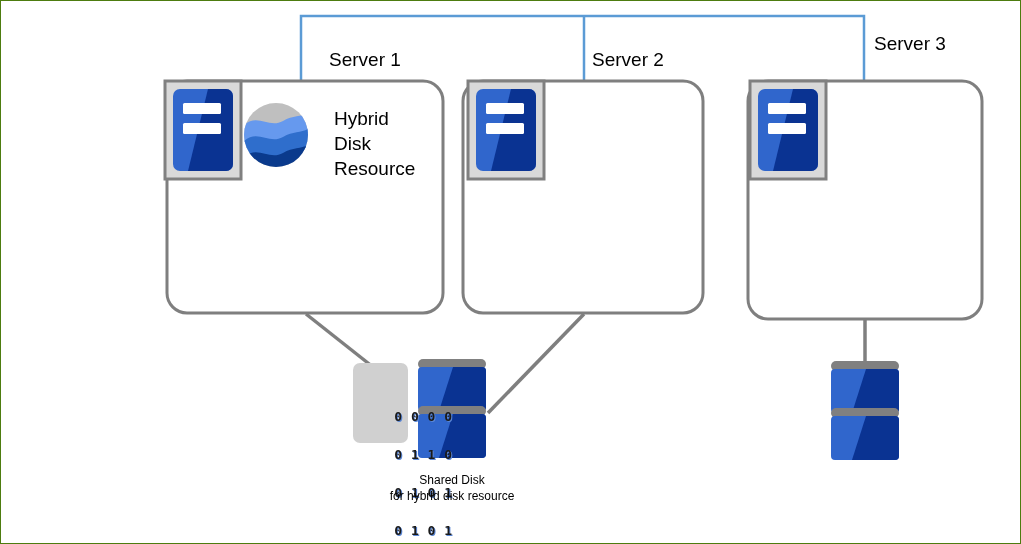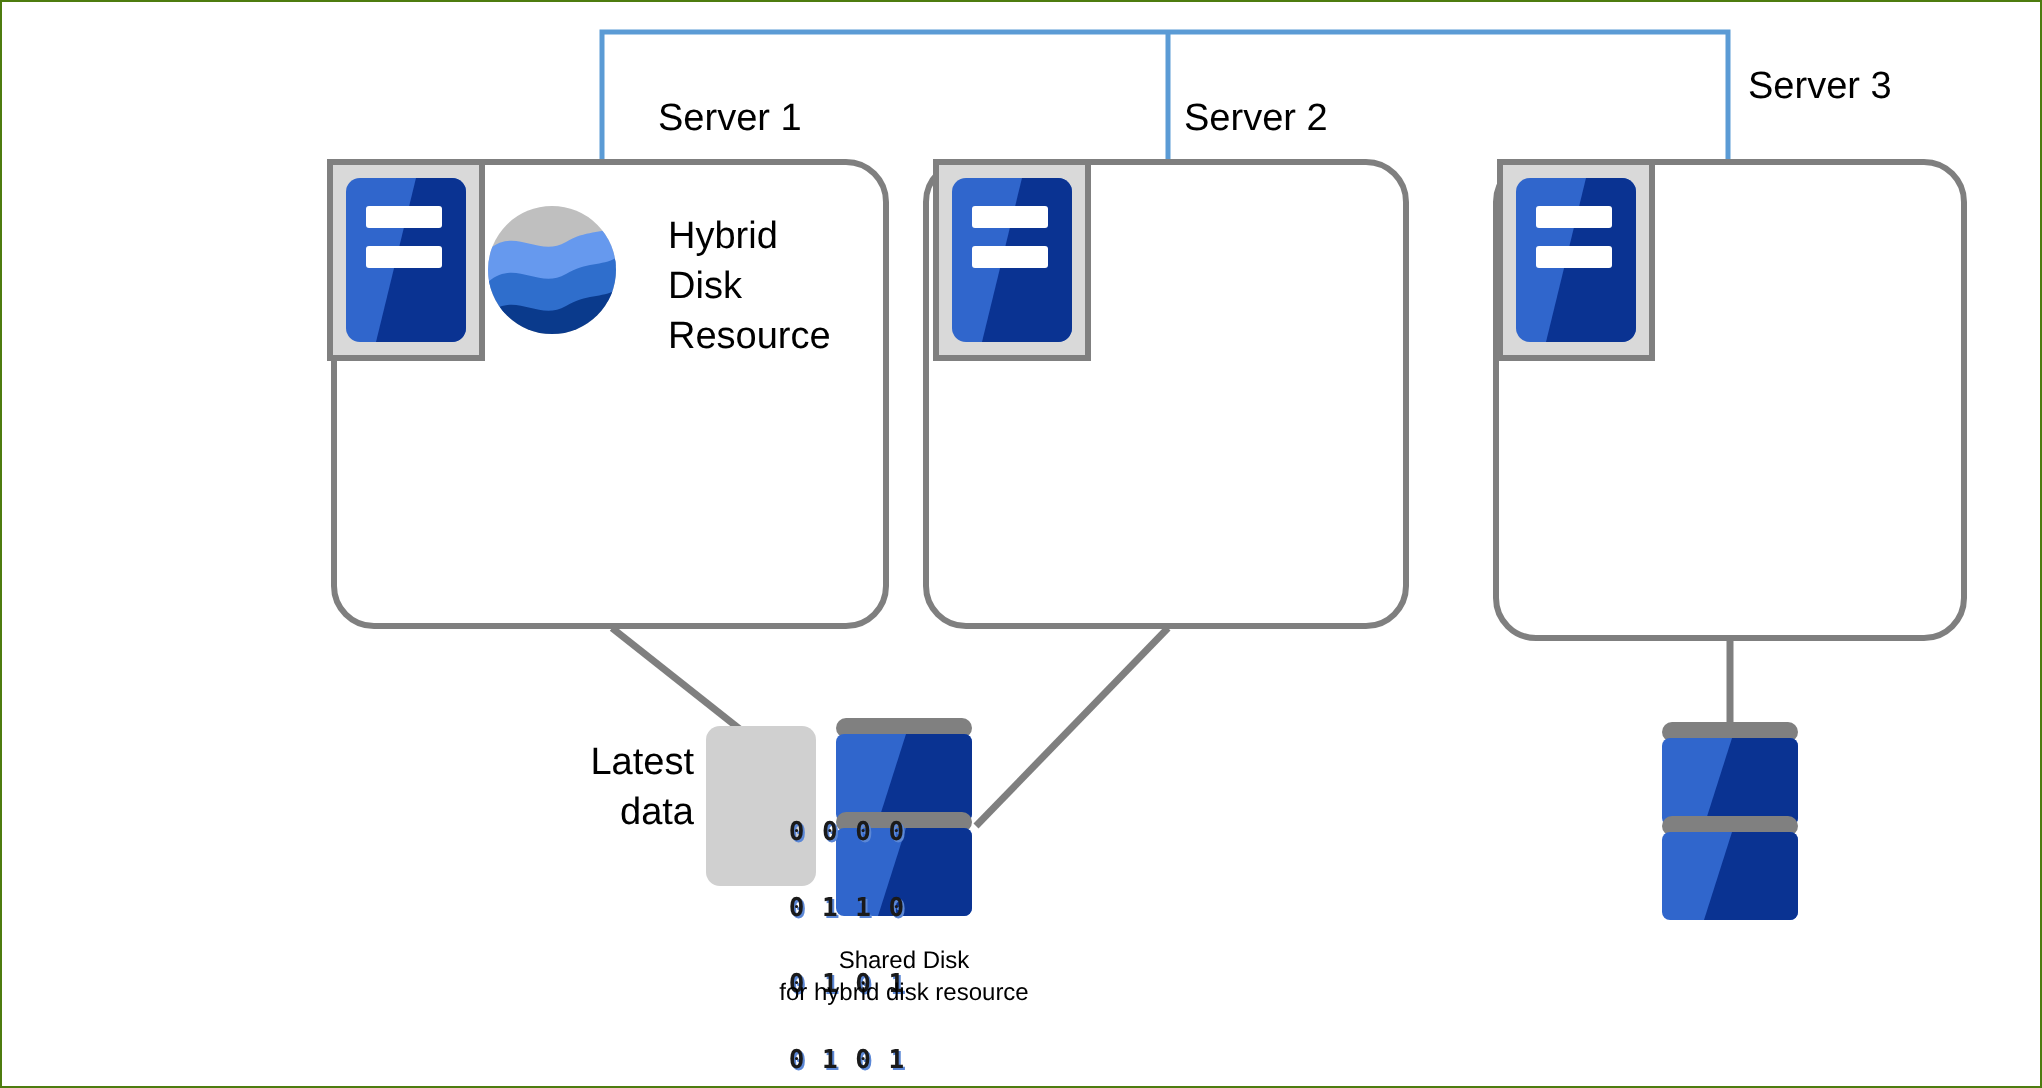--- a/index.html
+++ b/index.html
@@ -183,22 +183,20 @@
   <div class="txt server-label" style="left:328px; top:46px;">Server 1</div>
 
   <div class="txt server-label" style="left:591px; top:46px;">Server 2</div>
 
   <div class="txt server-label" style="left:873px; top:30px;text-align:right;">Server 3</div>
 
   <div class="txt res-label" style="left:333px; top:105px;">Hybrid
 Disk
 Resource</div>
 
-  <div class="txt latest" style="left:250px; top:368px; width:96px;">Latest
-data</div>
 
   <div class="binary" style="left:360px; top:388px;">
     <span>0 0 0 0</span><br>
     <span>0 1 1 0</span><br>
     <span>0 1 0 1</span><br>
     <span>0 1 0 1</span>
   </div>
 
   <div class="txt caption" style="left:301px; top:472px; width:300px;">Shared Disk
 for hybrid disk resource</div>

